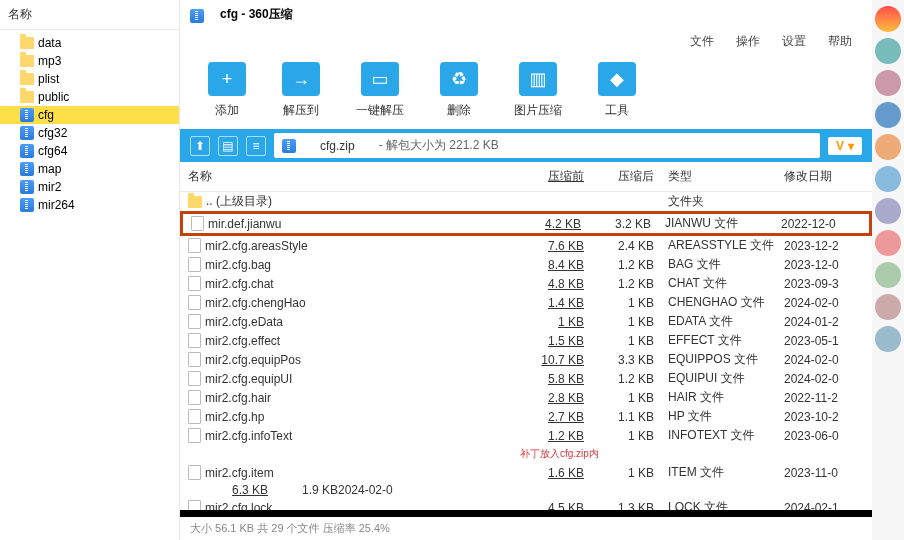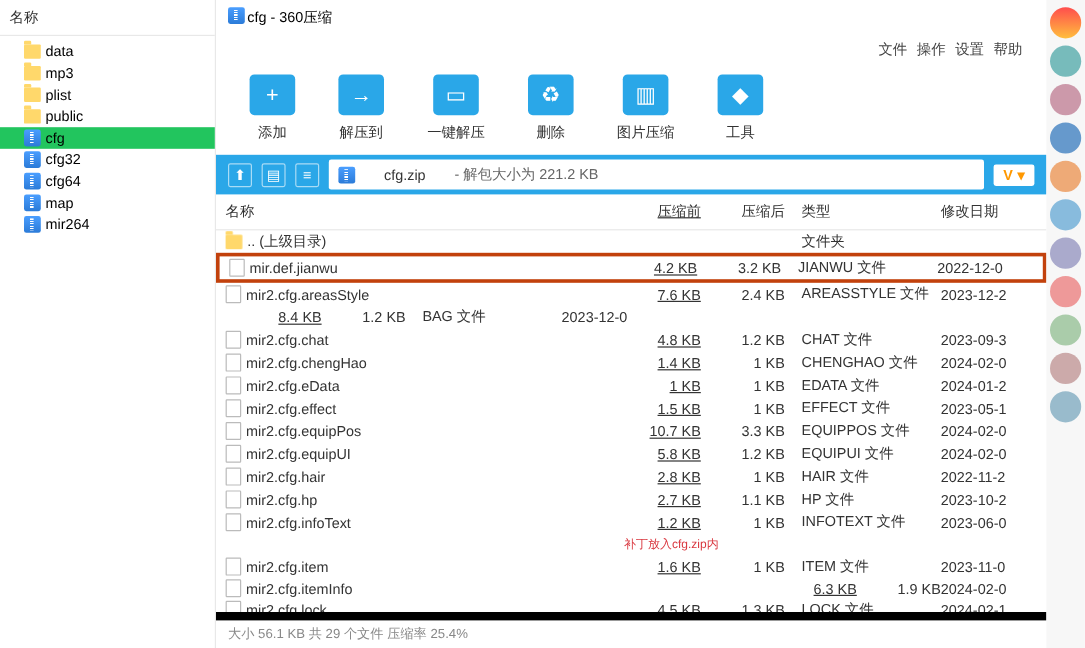--- a/index.html
+++ b/index.html
@@ -1,28 +1,28 @@
 <!DOCTYPE html>
 <html><head>
 <meta charset="utf-8">
 <style>
 * { margin: 0; padding: 0; box-sizing: border-box; font-family: "Microsoft YaHei", sans-serif; font-size: 12px; }
 body { background: #fff; display: flex; width: 904px; height: 540px; overflow: hidden; }
 .left-panel { width: 180px; border-right: 1px solid #e8e8e8; }
 .left-header { padding: 6px 8px; border-bottom: 1px solid #e8e8e8; color: #333; }
 .tree { padding: 4px 0; }
 .tree-item { display: flex; align-items: center; padding: 2px 4px 2px 20px; gap: 4px; cursor: default; }
-.tree-item.selected { background: #22c55e; }
+.tree-item.selected { background: #fde047; }
 .folder-icon { width: 14px; height: 12px; background: #ffd86b; border-radius: 1px; position: relative; }
 .folder-icon::before { content:""; position:absolute; top:-3px; left:0; width:6px; height:3px; background:#ffd86b; border-radius:1px 1px 0 0; }
 .zip-icon { width: 14px; height: 14px; background: linear-gradient(#4a9eff,#2b7bd8); border-radius: 2px; position: relative; }
 .zip-icon::after { content:""; position:absolute; left:5px; top:2px; width:3px; height:10px; background:repeating-linear-gradient(#fff,#fff 1px,transparent 1px,transparent 2px); }
 .main { flex: 1; display: flex; flex-direction: column; background:#fff; }
-.titlebar { display:flex; align-items:flex-start; padding:6px 10px; gap:2px; }
-.menubar { display:flex; gap:8px; padding:4px 20px; color:#444; justify-content:flex-end; }
+.titlebar { display:flex; align-items:flex-end; padding:6px 10px; gap:16px;font-weight:bold; }
+.menubar { display:flex; gap:22px; padding:4px 20px; color:#444; justify-content:flex-end; }
 .toolbar { display:flex; gap:36px; padding:8px 28px 10px; background:#fff; }
 .tool { display:flex; flex-direction:column; align-items:center; gap:6px; color:#333; cursor:pointer; }
 .tool-icon { width:38px; height:34px; background:#2aa7e8; border-radius:4px; display:flex; align-items:center; justify-content:center; color:#fff; font-size:18px; }
 .pathbar { display:flex; align-items:center; gap:8px; padding:4px 10px; background:#2aa7e8; color:#fff; }
 .path-btn { width:20px; height:20px; border:1px solid rgba(255,255,255,.6); display:flex; align-items:center; justify-content:center; border-radius:2px; cursor:pointer; }
 .path-input { flex:1; background:#fff; color:#333; padding:4px 8px; border-radius:2px; display:flex; align-items:center; gap:24px; }
 .v-badge { background:#fff; color:#ff9800; font-weight:bold; padding:2px 8px; border-radius:2px; display:flex; align-items:center; gap:4px; }
 .cols { display:flex; padding:6px 8px; border-bottom:1px solid #e8e8e8; color:#333; }
 .col-name { flex:1; }
 .col-pre { width:80px; text-align:right;text-decoration:underline; }
@@ -83,20 +83,24 @@
       <div class="tree-item">
         <span class="zip-icon"></span>
         <span>cfg64</span>
       </div>
       <div class="tree-item">
         <span class="zip-icon"></span>
         <span>map</span>
       </div>
       <div class="tree-item">
         <span class="zip-icon"></span>
+        <span>mir2</span>
+      </div>
+      <div class="tree-item">
+        <span class="zip-icon"></span>
         <span>mir264</span>
       </div>
     </div>
 </div>
 
 <div class="main">
   <div class="titlebar">
     <span class="zip-icon"></span>
     <span>cfg - 360压缩</span>
     <div style="flex:1"></div>
@@ -179,20 +183,24 @@
         <div class="col-name">
           <span class="file-icon"></span>
           <span>mir2.cfg.areasStyle</span>
         </div>
         <div class="col-pre">7.6 KB</div>
         <div class="col-post">2.4 KB</div>
         <div class="col-type">AREASSTYLE 文件</div>
         <div class="col-date">2023-12-2</div>
       </div>
       <div class="row">
+        <div class="col-name">
+          <span class="file-icon"></span>
+          <span>mir2.cfg.bag</span>
+        </div>
         <div class="col-pre">8.4 KB</div>
         <div class="col-post">1.2 KB</div>
         <div class="col-type">BAG 文件</div>
         <div class="col-date">2023-12-0</div>
       </div>
       <div class="row">
         <div class="col-name">
           <span class="file-icon"></span>
           <span>mir2.cfg.chat</span>
         </div>
@@ -286,24 +294,20 @@
         <div class="col-name">
           <span class="file-icon"></span>
           <span>mir2.cfg.item</span>
         </div>
         <div class="col-pre">1.6 KB</div>
         <div class="col-post">1 KB</div>
         <div class="col-type">ITEM 文件</div>
         <div class="col-date">2023-11-0</div>
       </div>
       <div class="row">
-        <div class="col-name">
-          <span class="file-icon"></span>
-          <span>mir2.cfg.itemInfo</span>
-        </div>
         <div class="col-pre">6.3 KB</div>
         <div class="col-post">1.9 KB</div>
         <div class="col-date">2024-02-0</div>
       </div>
       <div class="row">
         <div class="col-name">
           <span class="file-icon"></span>
           <span>mir2.cfg.lock</span>
         </div>
         <div class="col-pre">4.5 KB</div>

